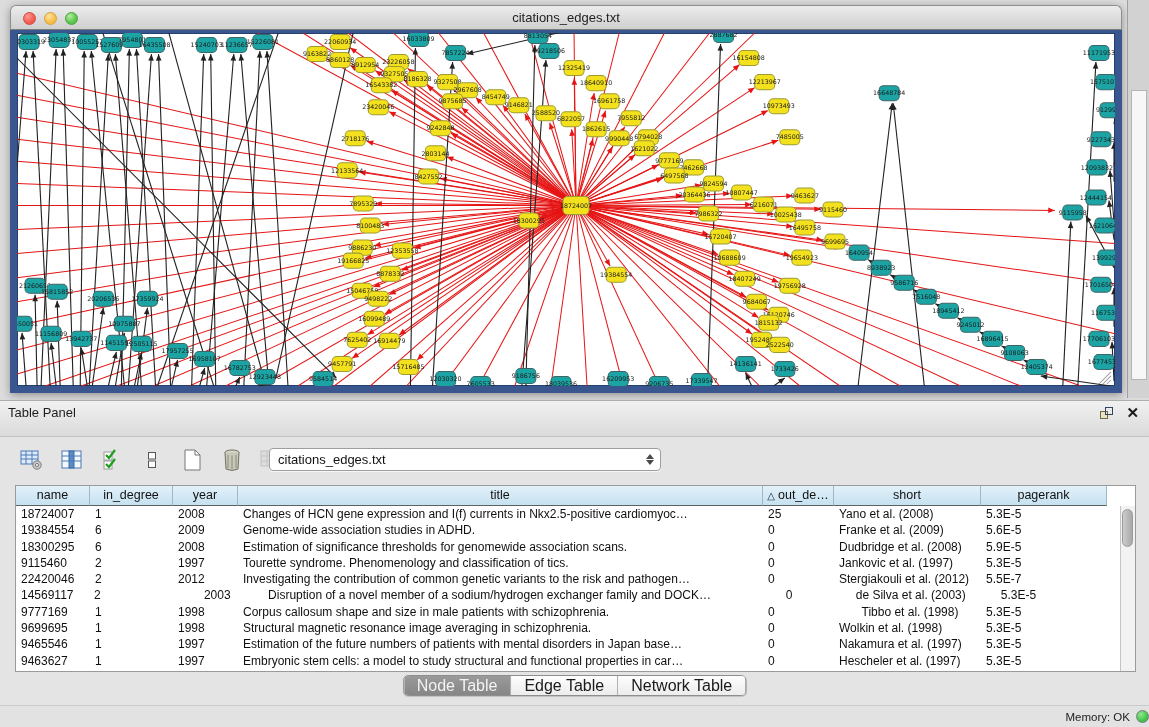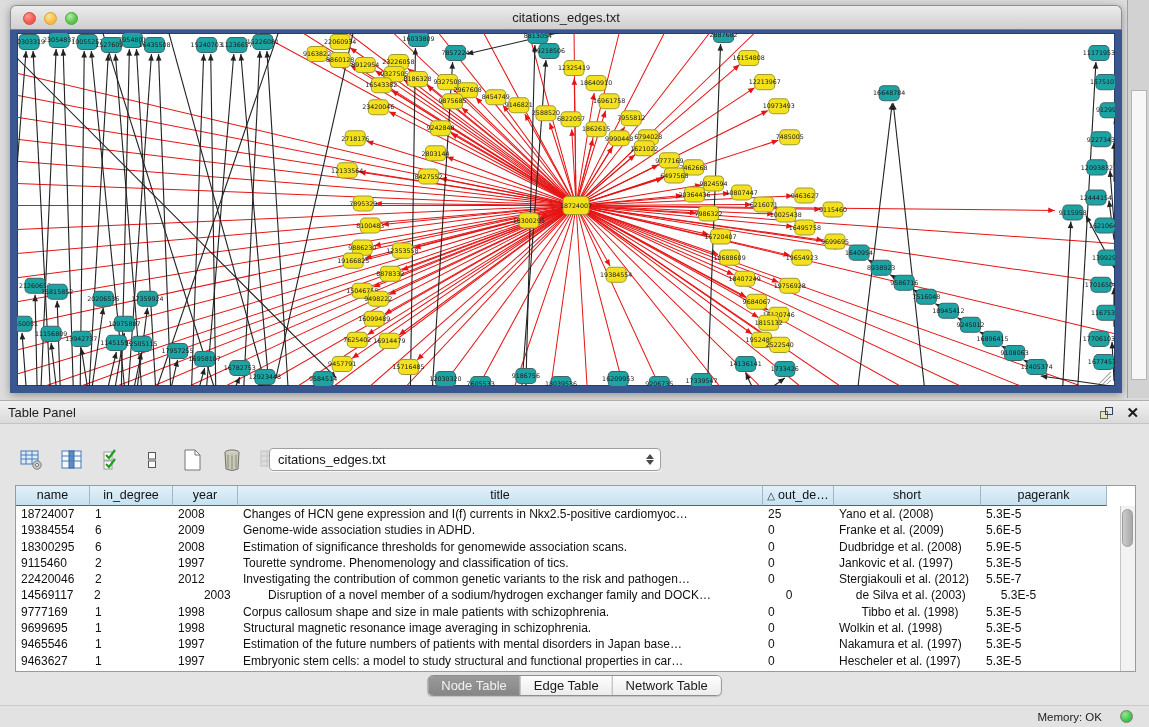--- a/index.html
+++ b/index.html
@@ -26,21 +26,21 @@
 
   
   .right-strip { position:absolute; left:1127px; top:0; width:22px; height:398px;
                  background:#d2d2d2; border-left:1px solid #9f9f9f; }
   .right-strip .inner { position:absolute; left:3px; top:90px; width:16px; height:290px;
                         background:#f7f7f7; border:1px solid #b5b5b5; }
 
   
   .table-panel { position:absolute; left:0; top:400px; width:1149px; height:305px;
                  background:#e4e4e4; border-top:1px solid #aeaeae; }
-  .tp-header { position:relative; height:23px; background:linear-gradient(#f1f1f1,#dadada);
+  .tp-header { position:relative; height:36px; background:linear-gradient(#f1f1f1,#dadada);
                border-bottom:1px solid #c3c3c3; }
   .tp-title { position:absolute; left:8px; top:0; line-height:23px; font-size:13px; color:#1d1d1d; }
   .tp-tools { position:absolute; right:10px; top:0; height:23px; display:flex; align-items:center; gap:12px; }
   .float-ic svg { display:block; }
   .close-ic { font-size:15px; font-weight:bold; color:#1a1a1a; line-height:23px; cursor:default; }
 
   .toolbar { position:absolute; left:18px; top:42px; height:34px; display:flex; align-items:center; gap:13px; }
   .tbtn { width:27px; height:26px; display:flex; align-items:center; justify-content:center; }
   .tbtn.disabled { opacity:.55; }
   .fx { font-family:"Liberation Serif", serif; font-style:italic; font-weight:bold; font-size:15px; color:#1a1a1a; }
@@ -65,28 +65,28 @@
   .grow { display:flex; height:16.3px; }
   .gcell { font-size:12px; color:#101010; padding:1px 0 0 5px; white-space:nowrap; overflow:hidden; }
   .vscroll { position:absolute; right:0; top:20px; bottom:0; width:15px; background:#f2f2f2;
              border-left:1px solid #c4c4c4; }
   .vthumb { position:absolute; left:1px; top:3px; width:11px; height:38px; border-radius:6px;
             background:linear-gradient(90deg,#cdcdcd,#a8a8a8); border:1px solid #9a9a9a; }
 
   .seg-tabs { position:absolute; left:50%; top:274px; transform:translateX(-50%); height:21px;
               display:flex; border:1px solid #8e8e8e; border-radius:5px; overflow:hidden;
               background:#fff; box-shadow:0 1px 1px rgba(0,0,0,.15); }
-  .seg { padding:0 13px; line-height:20px; font-size:13px; color:#1a1a1a;
+  .seg { padding:0 13px; line-height:20px; font-size:16px; color:#1a1a1a;
          background:linear-gradient(#fefefe,#ececec); border-right:1px solid #9d9d9d; cursor:default; }
   .seg:last-child { border-right:none; }
   .seg.sel { background:linear-gradient(#9a9a9a,#868686); color:#f3f3f3; }
 
   .status-bar { position:absolute; left:0; top:705px; width:1149px; height:22px; background:#e2e2e2;
                 border-top:1px solid #c9c9c9; display:flex; align-items:center; justify-content:flex-end;
-                padding-right:16px; gap:18px; }
+                padding-right:0; gap:6px; }
   .mem-label { font-size:11.5px; color:#222; }
   .mem-dot { width:13px; height:13px; border-radius:50%; border:1px solid #7a7a7a;
              background:radial-gradient(circle at 35% 30%, #8fe88a, #3fc24a 65%); }
 </style>
 </head>
 <body>
 
 <div class="app">
 
   <div class="net-window">

